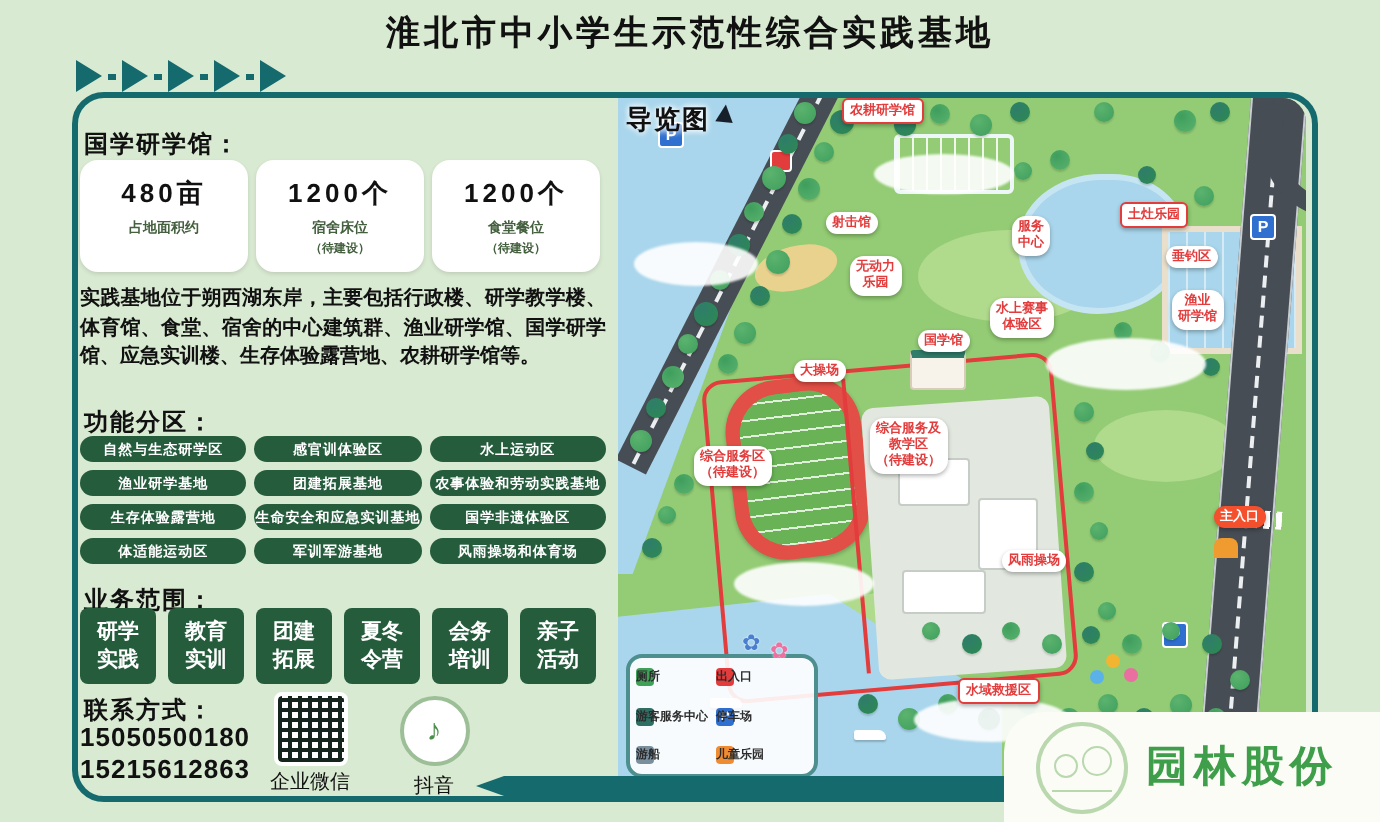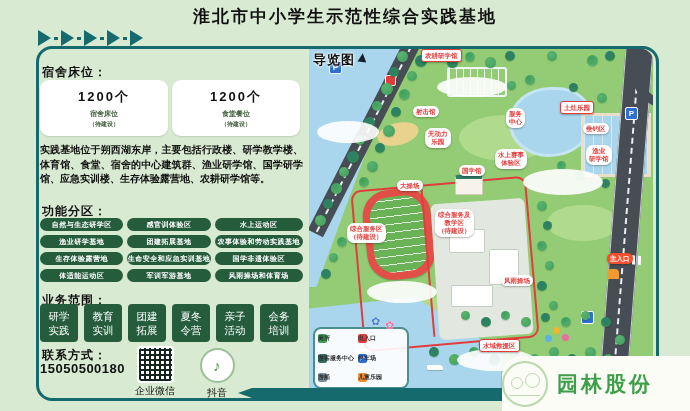--- a/index.html
+++ b/index.html
@@ -35,21 +35,21 @@
   .desc{position:absolute;left:40px;top:143px;width:263px;font-size:10px;font-weight:700;
         line-height:1.45;text-align:justify}
 
   .zones{position:absolute;left:40px;top:218px;width:263px;display:grid;
          grid-template-columns:1fr 1fr 1.06fr;gap:4px}
   .pill{background:#245c3c;color:#fff;border-radius:8px;height:13px;display:flex;align-items:center;
         justify-content:center;font-size:7px;font-weight:700;letter-spacing:.5px;white-space:nowrap}
 
   .biz{position:absolute;left:40px;top:304px;width:263px;display:flex;gap:6px}
   .biz-card{width:38px;height:38px;background:#245c3c;color:#fff;border-radius:4px;display:flex;
-            align-items:center;justify-content:center;text-align:center;font-size:10.5px;font-weight:400;
+            align-items:center;justify-content:center;text-align:center;font-size:10.5px;font-weight:700;
             line-height:1.35;white-space:pre-line}
 
   .phones{position:absolute;left:40px;top:361px;font-size:13px;font-weight:900;letter-spacing:.5px;line-height:1.2}
   .qr-row{position:absolute;left:131px;top:348px;display:flex;gap:14px}
   .qr-block{width:48px;text-align:center}
   .qr{width:33px;height:33px;margin:0 auto;background:
       repeating-linear-gradient(0deg,#15241c 0 2px,transparent 2px 5px),
       repeating-linear-gradient(90deg,#15241c 0 2px,#fff 2px 5px);
       outline:2px solid #fff;border-radius:2px}
   .qr.round{border-radius:50%;background:#fff;outline:none;border:2px solid #9cbf97;width:31px;height:31px;
@@ -115,21 +115,21 @@
           padding:5px 3px;box-sizing:border-box;align-content:space-between}
   .litem{position:static;display:flex;align-items:center;gap:2px;font-size:6px;font-weight:800;color:#2c2c2c}
   .lic{position:static;width:9px;height:9px;border-radius:2px;flex:none;color:#fff;display:flex;
        align-items:center;justify-content:center}
   .lic.parking::after{content:'P';font-size:6.5px;font-weight:900}
   .flower{font-size:11px;z-index:32;text-shadow:0 0 1px #fff}
   #tree-layer span{position:absolute;border-radius:50%;z-index:20;box-shadow:0 1px 1px rgba(0,0,0,.15)}
 
   
   .brandcard{position:absolute;right:0;bottom:0;width:188px;height:55px;background:#fbfcf6;
-             border-radius:20px 0 0 0;z-index:8;display:flex;align-items:center;padding-left:0;box-sizing:border-box}
+             border-radius:20px 0 0 0;z-index:8;display:flex;align-items:center;padding-left:16px;box-sizing:border-box}
   .brandlogo{width:42px;height:42px;border:2px solid #b9d8ae;border-radius:50%;position:relative;flex:none;margin-right:9px}
   .brandlogo::before{content:'';position:absolute;left:7px;top:14px;width:10px;height:10px;border:1.5px solid #b9d8ae;border-radius:50%}
   .brandlogo::after{content:'';position:absolute;right:6px;top:10px;width:13px;height:13px;border:1.5px solid #b9d8ae;border-radius:50%}
   .brandlogo b{position:absolute;left:6px;right:6px;bottom:9px;height:0;border-top:1.5px solid #b9d8ae}
   .brand-name{font-size:21px;font-weight:900;color:#3f9e4a;letter-spacing:3px;line-height:1.1}
   .brand-stock{font-size:9.5px;font-weight:700;color:#3f9e4a;letter-spacing:1px}
 </style>
 </head>
 <body>
 
@@ -306,22 +306,27 @@
     <div class="litem">
         <span class="lic" style="background:#ef8b31"></span>
         <span>儿童乐园</span>
       </div>
   </div>
 </div>
 
 <div class="frame"></div>
 <div class="bottom-bar"></div>
 
-<div class="h" id="intro-h">宿舍床位：</div>
+<div class="h" id="intro-h">国学研学馆：</div>
 <div class="stats">
+  <div class="stat-card">
+    <div class="stat-value">480亩</div>
+    <div class="stat-label">占地面积约</div>
+    <div class="stat-note"></div>
+  </div>
   <div class="stat-card">
     <div class="stat-value">1200个</div>
     <div class="stat-label">宿舍床位</div>
     <div class="stat-note">（待建设）</div>
   </div>
   <div class="stat-card">
     <div class="stat-value">1200个</div>
     <div class="stat-label">食堂餐位</div>
     <div class="stat-note">（待建设）</div>
   </div>
@@ -347,29 +352,30 @@
 <div class="h" id="biz-h">业务范围：</div>
 <div class="biz">
   <div class="biz-card">研学
 实践</div>
   <div class="biz-card">教育
 实训</div>
   <div class="biz-card">团建
 拓展</div>
   <div class="biz-card">夏冬
 令营</div>
+  <div class="biz-card">会务
+培训</div>
   <div class="biz-card">亲子
 活动</div>
-  <div class="biz-card">会务
-培训</div>
 </div>
 
 <div class="h" id="contact-h">联系方式：</div>
 <div class="phones">
   <div>15050500180</div>
+  <div>15215612863</div>
 </div>
 <div class="qr-row">
   <div class="qr-block">
     <div class="qr"></div>
     <div class="qr-label">企业微信</div>
   </div>
   <div class="qr-block">
     <div class="qr round">♪</div>
     <div class="qr-label">抖音</div>
   </div>

